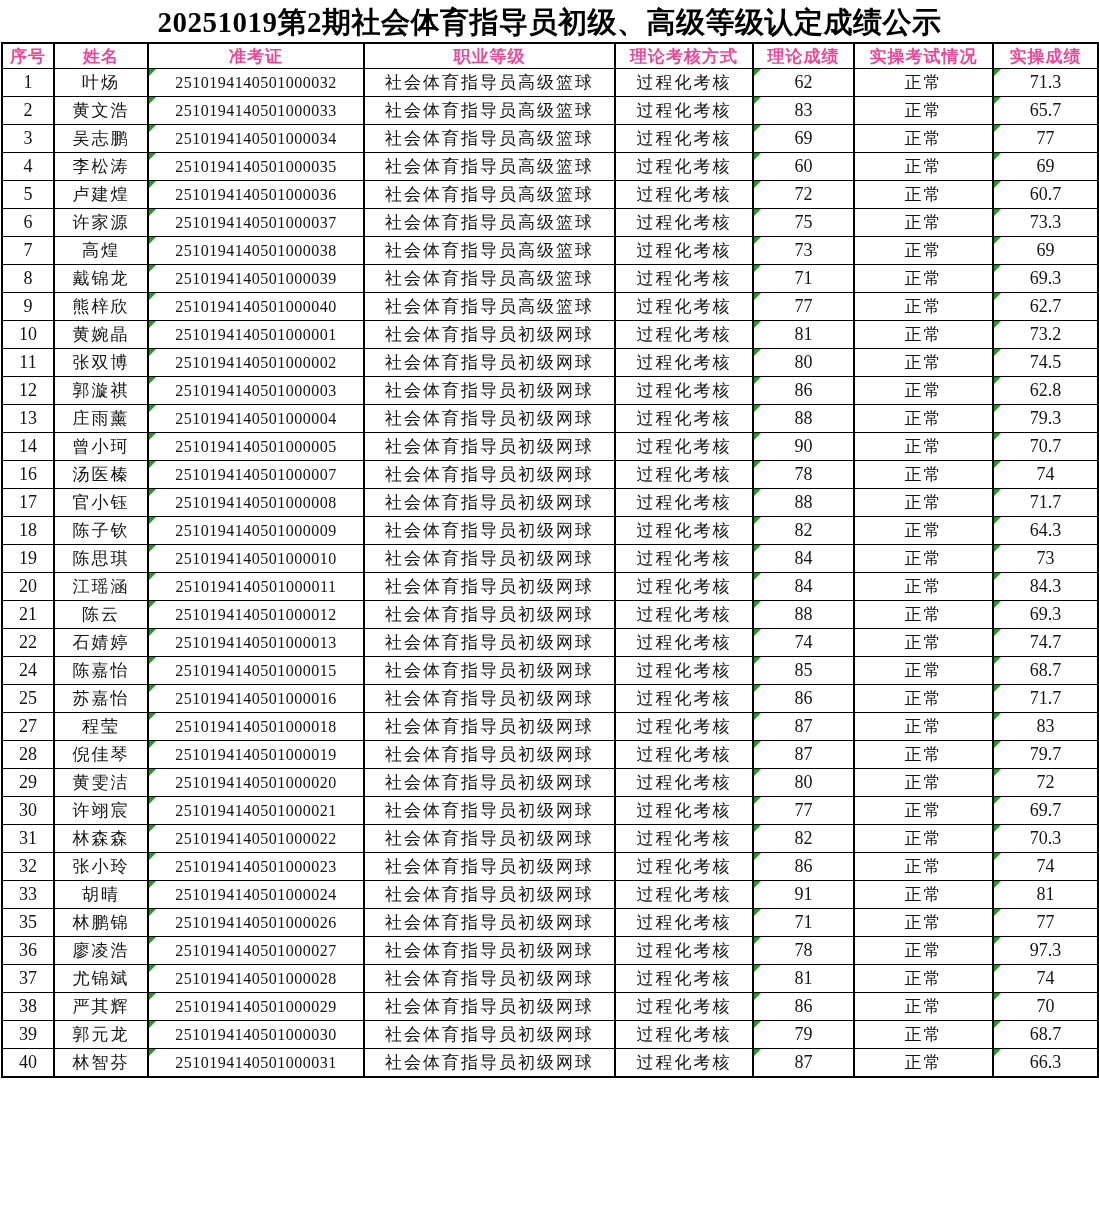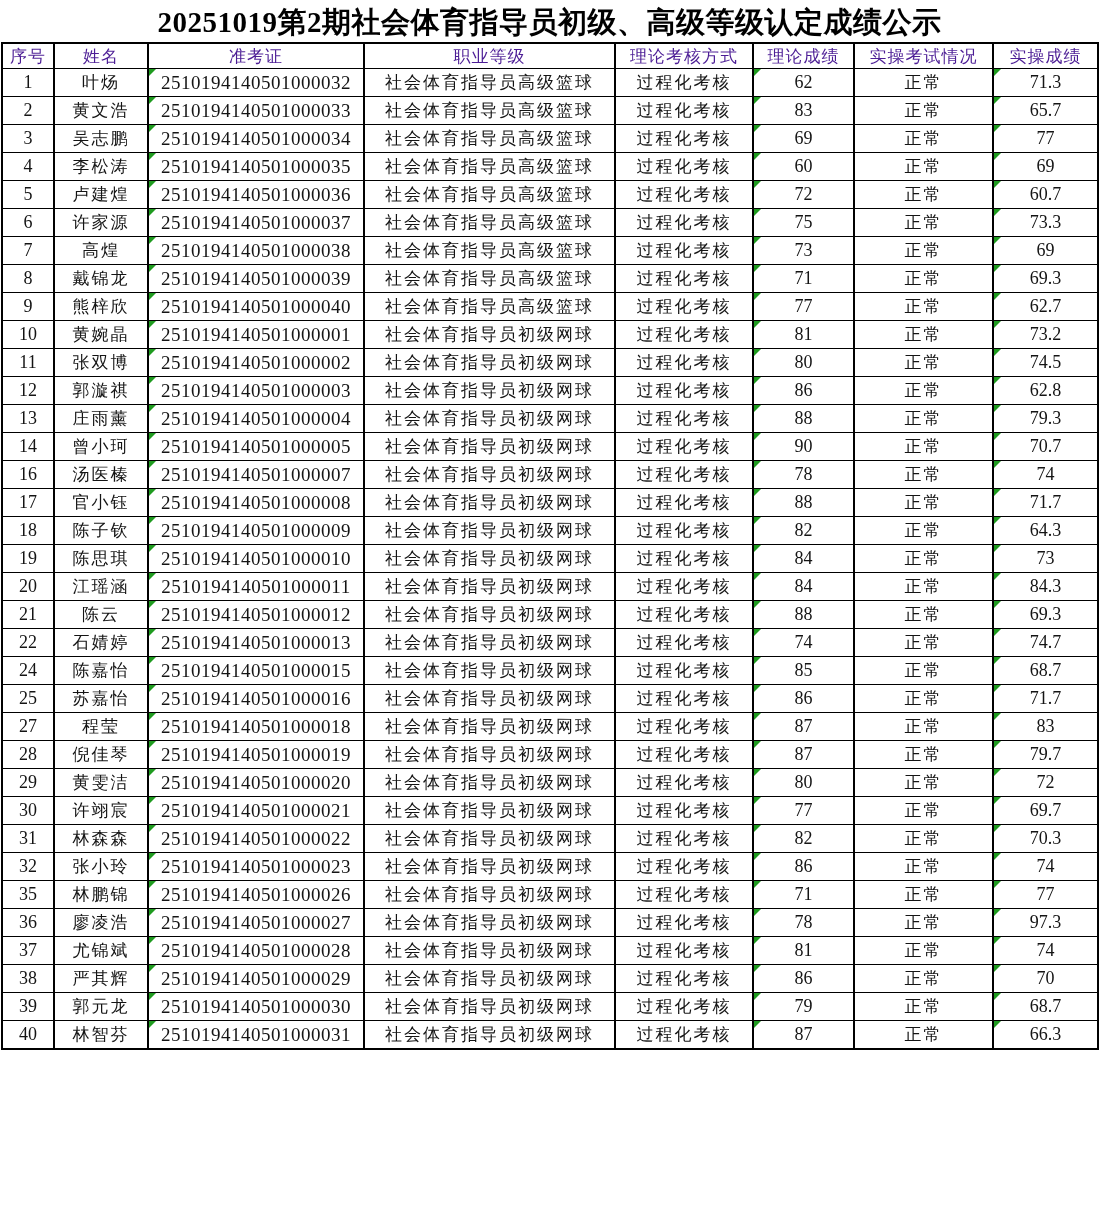--- a/index.html
+++ b/index.html
@@ -4,26 +4,26 @@
 <style>
   html,body{margin:0;padding:0;background:#fff;color:#141414;
     font-family:"Liberation Serif","DejaVu Serif",serif;}
   .page{width:1097px;margin:0 0 0 1px;}
   .title{height:42px;line-height:44px;text-align:center;font-weight:bold;
     font-size:29px;letter-spacing:0.5px;color:#000;overflow:hidden;white-space:nowrap;}
   table{border-collapse:collapse;table-layout:fixed;width:1096px;border:2px solid #000;}
   th,td{border:1px solid #000;border-left-width:2px;border-right-width:2px;
     text-align:center;vertical-align:middle;position:relative;overflow:hidden;
     white-space:nowrap;padding:0;}
-  thead th{height:24px;font-size:17px;font-weight:normal;letter-spacing:1px;color:#4c1d95;}
+  thead th{height:24px;font-size:17px;font-weight:bold;letter-spacing:1px;color:#ec4899;}
   tbody td{height:27px;font-size:17px;}
   .w0{width:52px}.w1{width:94px}.w2{width:216px}.w3{width:251px}
   .w4{width:138px}.w5{width:101px}.w6{width:139px}.w7{width:105px}
   td.c1,td.c3,td.c4,td.c6{letter-spacing:2px;}
-  td.c2{font-size:19px;letter-spacing:0.5px;}
+  td.c2{font-size:16px;letter-spacing:0.5px;}
   td.c0,td.c5,td.c7{font-size:18px;}
   td.marked::before{content:"";position:absolute;top:0;left:0;width:0;height:0;
     border-top:7px solid var(--marker,#1f9b1f);border-right:7px solid transparent;}
 </style>
 </head>
 <body>
 
 <div class="page">
   <div class="title">20251019第2期社会体育指导员初级、高级等级认定成绩公示</div>
   <table>
@@ -334,20 +334,30 @@
           <td class="c0">32</td>
           <td class="c1">张小玲</td>
           <td class="c2 marked">2510194140501000023</td>
           <td class="c3">社会体育指导员初级网球</td>
           <td class="c4">过程化考核</td>
           <td class="c5 marked">86</td>
           <td class="c6">正常</td>
           <td class="c7 marked">74</td>
         </tr>
         <tr>
+          <td class="c0">33</td>
+          <td class="c1">胡晴</td>
+          <td class="c2 marked">2510194140501000024</td>
+          <td class="c3">社会体育指导员初级网球</td>
+          <td class="c4">过程化考核</td>
+          <td class="c5 marked">91</td>
+          <td class="c6">正常</td>
+          <td class="c7 marked">81</td>
+        </tr>
+        <tr>
           <td class="c0">35</td>
           <td class="c1">林鹏锦</td>
           <td class="c2 marked">2510194140501000026</td>
           <td class="c3">社会体育指导员初级网球</td>
           <td class="c4">过程化考核</td>
           <td class="c5 marked">71</td>
           <td class="c6">正常</td>
           <td class="c7 marked">77</td>
         </tr>
         <tr>

